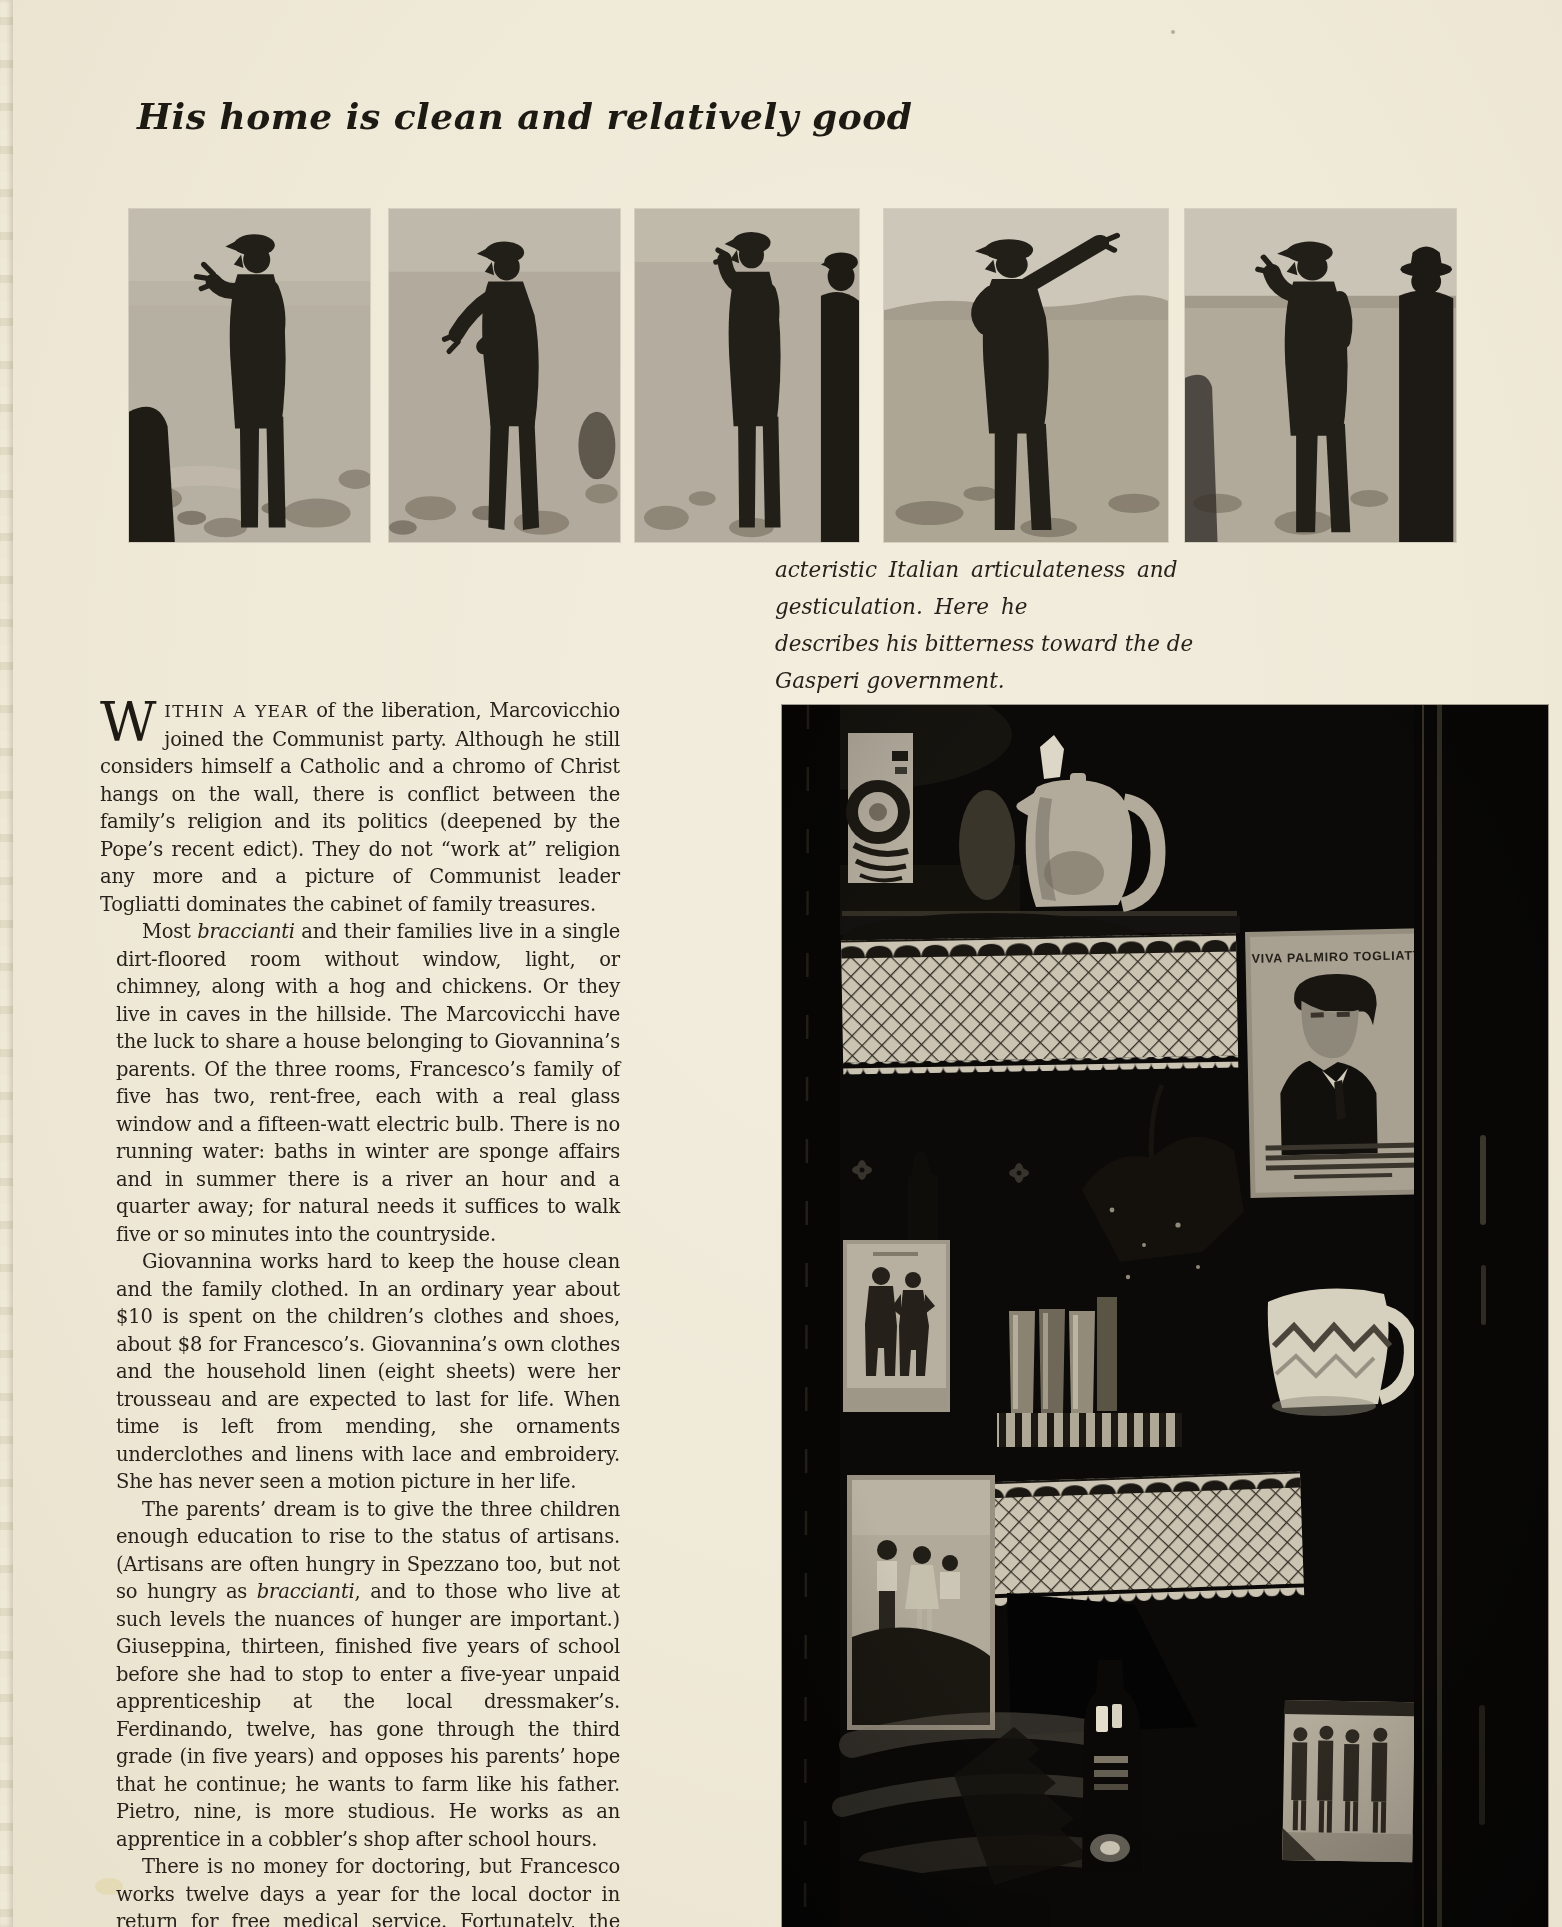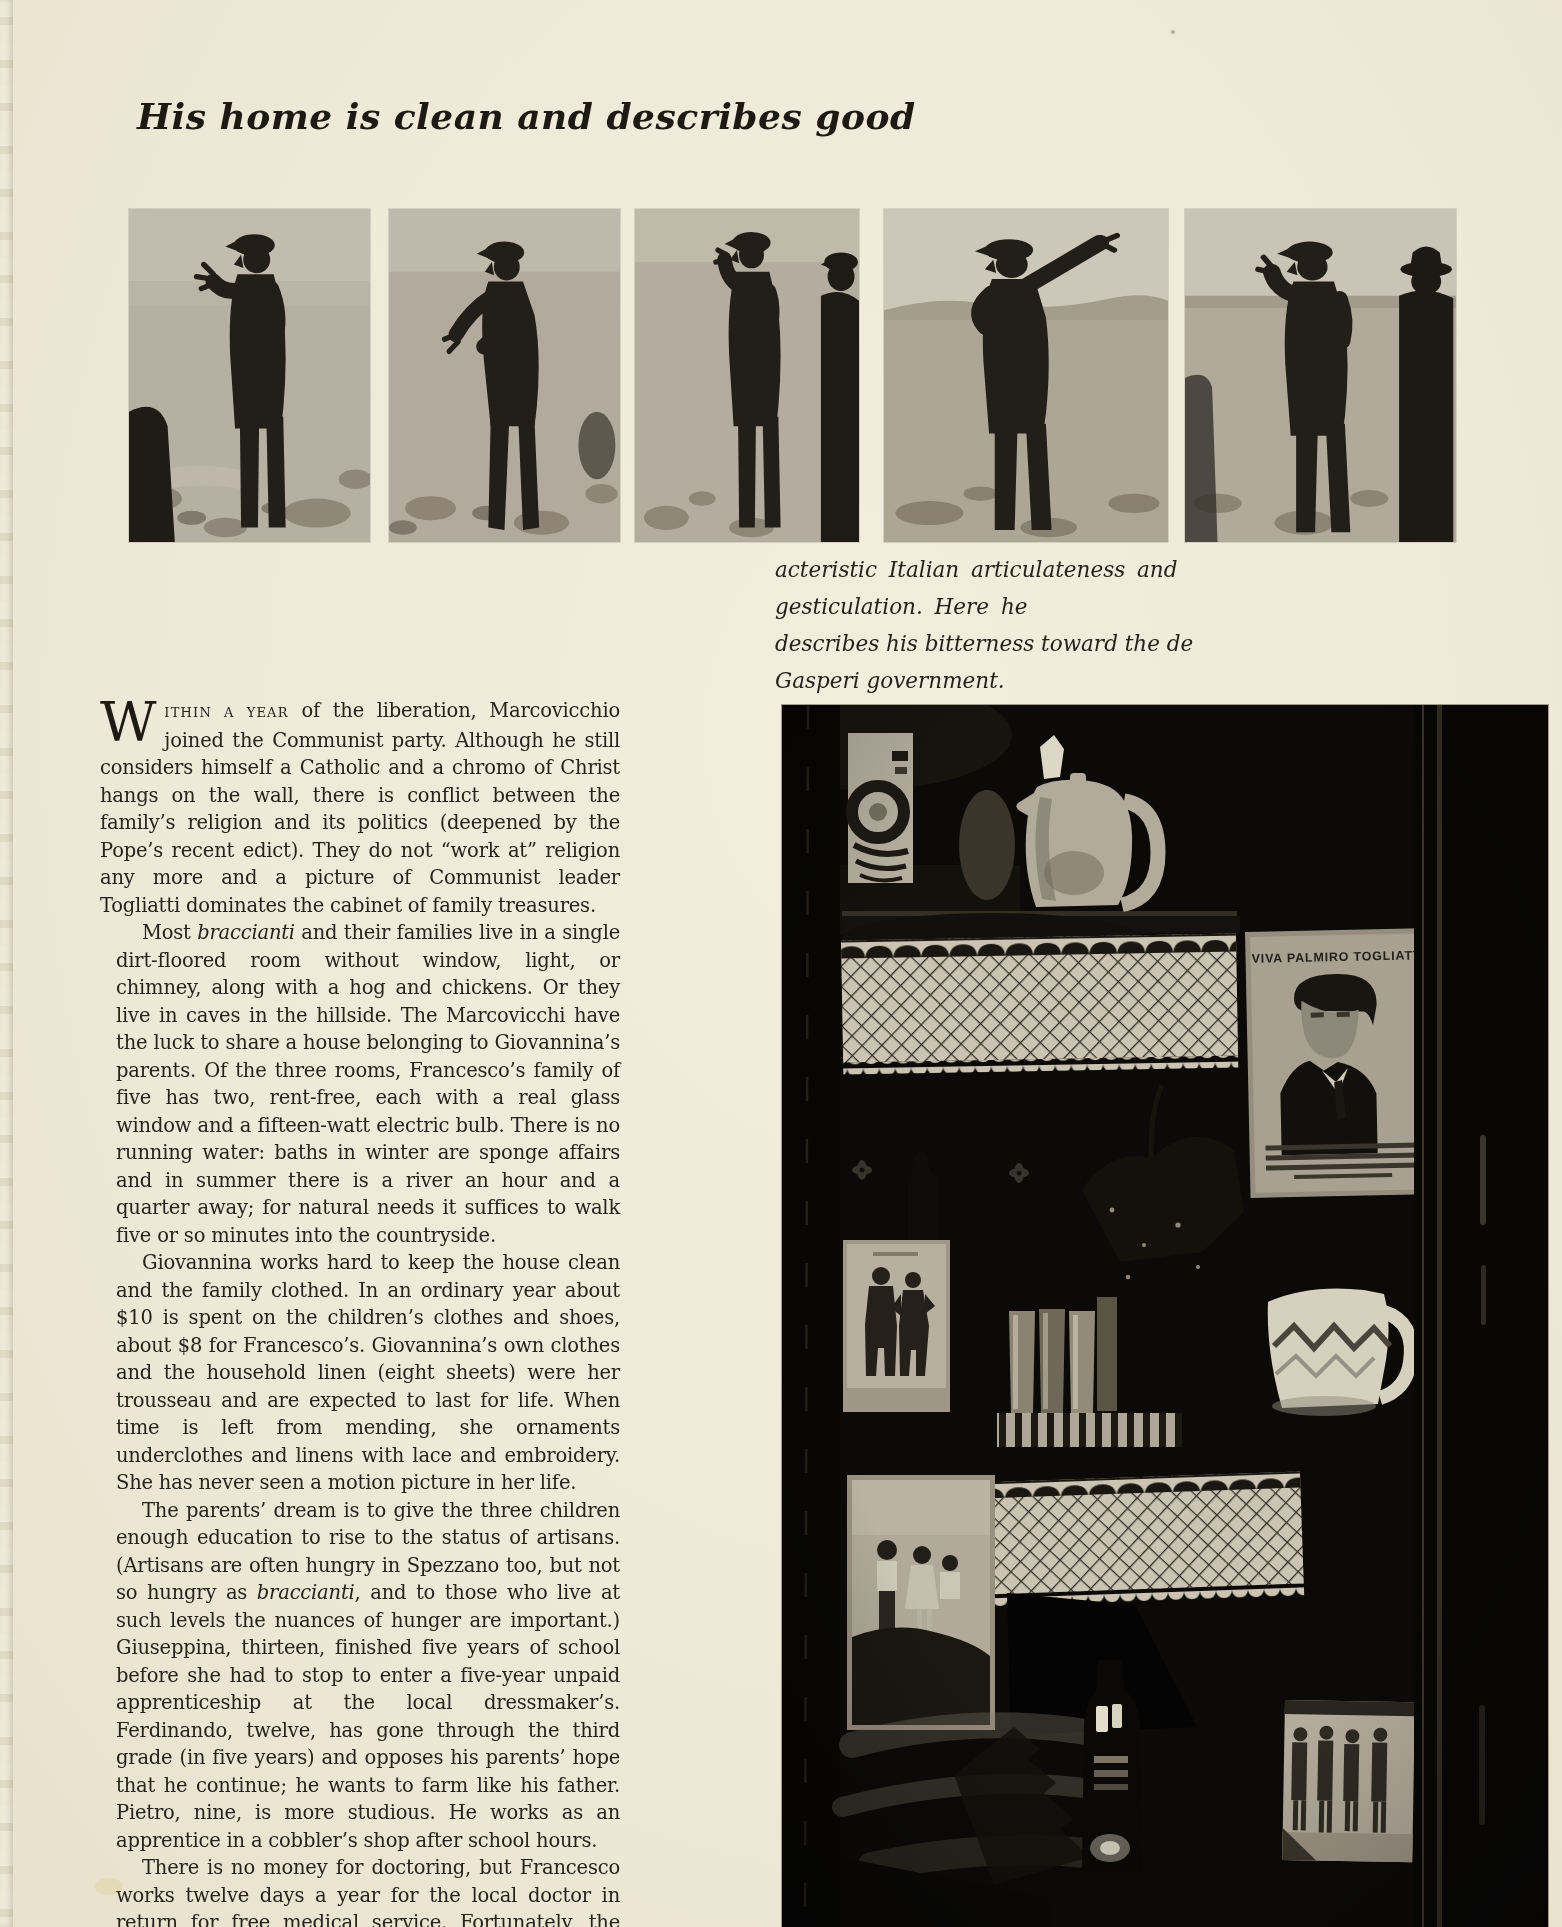--- a/index.html
+++ b/index.html
@@ -20,37 +20,37 @@
   .strip-photo{position:absolute;top:209px;height:333px;box-shadow:0 0 0 1px rgba(60,55,45,.15);}
   .strip-photo svg{display:block;width:100%;height:100%;}
   .caption{position:absolute;left:775px;top:551px;width:488px;font-style:italic;
     font-size:21.5px;line-height:37px;color:#26221b;}
   .caption .l2{word-spacing:5px;}
   .article{position:absolute;left:100px;top:697px;width:520px;font-size:19.5px;line-height:27.5px;
     letter-spacing:-0.2px;text-align:justify;color:#27221b;}
   .article p{margin:0;}
   .article p.ind{text-indent:26px;margin-left:16px;}
   .dropcap{float:left;font-size:55px;line-height:44px;padding:3px 8px 0 0;color:#1e1a14;}
-  .sc{font-size:13px;letter-spacing:1.2px;}
+  .sc{font-size:17px;letter-spacing:1.2px;}
   .it{font-style:italic;}
   .cabinet{position:absolute;left:782px;top:705px;width:766px;height:1222px;background:#0b0a08;
     box-shadow:0 0 0 1px rgba(40,36,28,.4);}
   .cabinet svg{display:block;width:100%;height:100%;}
   .poster-heading{font-family:"Liberation Sans",sans-serif;font-weight:bold;font-size:12.5px;
     letter-spacing:.8px;}
 </style>
 </head>
 <body>
 
 <div class="page">
   <div class="deckle"></div>
   <div class="stain"></div>
   <div class="speck"></div>
 
-  <div class="title">His home is clean and describes good</div>
+  <div class="title">His home is clean and relatively good</div>
 
   <div class="strip-photo" style="left:129px;width:241px;">
     <svg viewBox="0 0 100 138" preserveAspectRatio="none">
       <rect width="100" height="138" fill="#b6b0a2"></rect>
       <rect width="100" height="30" fill="#c1bcae"></rect>
       <rect y="30" width="100" height="10" fill="#bab4a6"></rect>
       <path d="M0,112 q26,-10 54,-2 l-3,7 q-26,-6 -51,3 z" fill="#c6c0b1" opacity=".55"></path>
       <g fill="#867e6f" opacity=".8">
           <ellipse cx="12" cy="120" rx="10" ry="5"></ellipse>
           <ellipse cx="78" cy="126" rx="14" ry="6"></ellipse>

